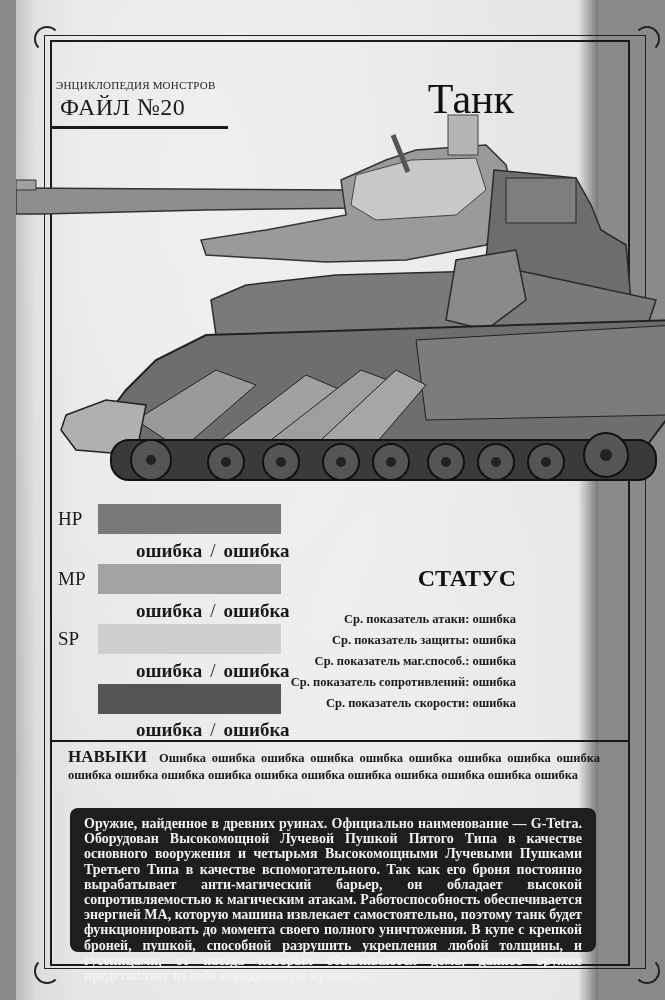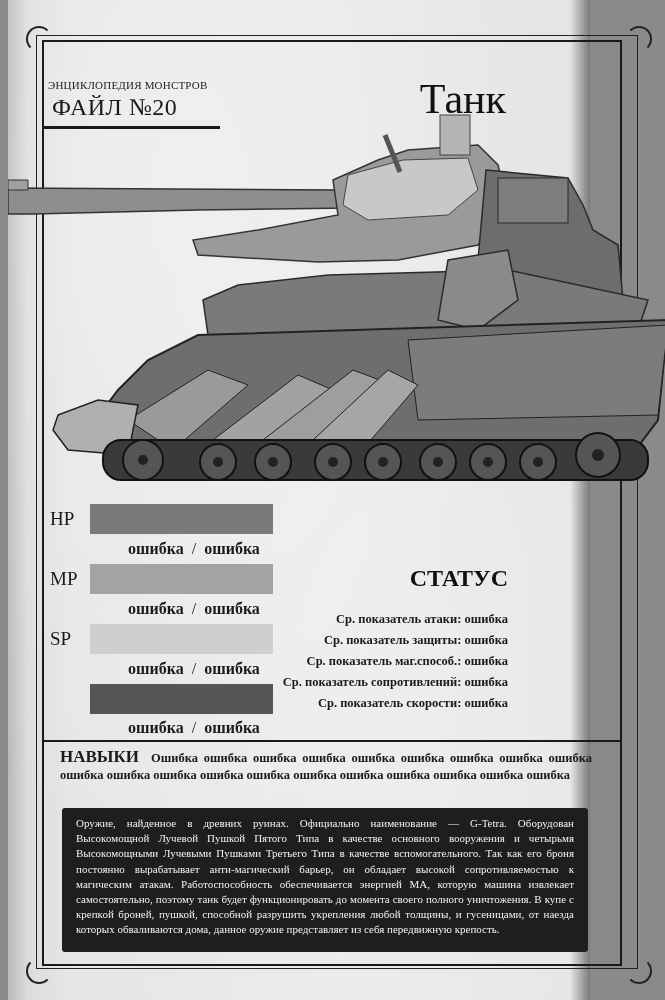--- a/index.html
+++ b/index.html
@@ -1,17 +1,17 @@
 <!DOCTYPE html>
 <html><head>
 <meta charset="utf-8">
 <style>
   html,body{margin:0;padding:0;}
   body{width:665px;height:1000px;overflow:hidden;background:#8a8a8a;font-family:"Liberation Serif","DejaVu Serif",serif;}
-  .page{position:absolute;left:8px;top:0;width:582px;height:1000px;
+  .page{position:absolute;left:16px;top:0;width:582px;height:1000px;
     background:
       radial-gradient(ellipse at 30% 20%, rgba(255,255,255,0.35), rgba(255,255,255,0) 60%),
       radial-gradient(ellipse at 70% 70%, rgba(255,255,255,0.25), rgba(255,255,255,0) 60%),
       linear-gradient(90deg,#b9b9b9 0px,#dcdcdc 20px,#e6e6e6 60px,#e9e9e9 330px,#e4e4e4 600px,#cfcfcf 640px,#9c9c9c 665px);}
   .torn-right{position:absolute;right:0;top:0;width:20px;height:1000px;background:linear-gradient(90deg,rgba(0,0,0,0),#7a7a7a);}
   .frame-outer{position:absolute;left:28px;top:35px;width:600px;height:932px;border:1px solid #222;}
   .frame-inner{position:absolute;left:34px;top:40px;width:576px;height:922px;border:2px solid #1a1a1a;}
   .corner{position:absolute;width:22px;height:22px;border:2px solid #222;border-radius:50%;}
   .corner.tl{left:18px;top:26px;border-right-color:transparent;border-bottom-color:transparent;}
   .corner.tr{left:618px;top:26px;border-left-color:transparent;border-bottom-color:transparent;}
@@ -20,31 +20,31 @@
 
   .enc-label{position:absolute;left:40px;top:79px;font-size:11px;color:#222;letter-spacing:0.2px;}
   .file-no{position:absolute;left:44px;top:94px;font-size:24px;font-weight:normal;color:#1a1a1a;letter-spacing:0.5px;}
   .file-rule{position:absolute;left:34px;top:126px;width:178px;height:3px;background:#1a1a1a;}
   .monster-name{position:absolute;right:84px;top:75px;font-size:42px;color:#111;font-family:"Liberation Serif",serif;}
 
   .tank{position:absolute;left:0;top:110px;width:665px;height:380px;}
 
   .stat-row-label{position:absolute;left:42px;font-size:19px;font-weight:normal;color:#1a1a1a;}
   .bar{position:absolute;left:82px;width:183px;height:30px;}
-  .bar-val{position:absolute;left:120px;font-size:16px;font-weight:bold;color:#1a1a1a;word-spacing:2px;text-align:center;}
+  .bar-val{position:absolute;left:120px;font-size:19px;font-weight:bold;color:#1a1a1a;word-spacing:2px;text-align:center;}
   .slash{display:inline-block;margin:0 8px;font-weight:normal;}
 
   .status-title{position:absolute;right:82px;top:565px;font-size:24px;font-weight:bold;color:#111;}
   .status-line{position:absolute;right:82px;font-size:12.5px;font-weight:bold;color:#1a1a1a;white-space:nowrap;}
 
   .divider{position:absolute;left:34px;top:740px;width:578px;height:2px;background:#1a1a1a;}
   .skills{position:absolute;left:52px;top:748px;width:532px;font-size:12.5px;font-weight:bold;color:#1a1a1a;line-height:17px;text-align:justify;}
   .skills-title{font-size:17px;margin-right:12px;}
 
-  .desc{position:absolute;left:54px;top:808px;width:526px;height:144px;background:#1e1e1e;border-radius:3px;padding:8px 14px 0 14px;box-sizing:border-box;color:#f2f2f2;font-size:11px;font-weight:normal;line-height:15.2px;text-align:justify;}
+  .desc{position:absolute;left:54px;top:808px;width:526px;height:144px;background:#1e1e1e;border-radius:8px;padding:8px 14px 0 14px;box-sizing:border-box;color:#f2f2f2;font-size:14px;font-weight:bold;line-height:15.2px;text-align:justify;}
 </style>
 </head>
 <body>
 
 <div class="page">
   <div class="torn-right"></div>
   <div class="frame-outer"></div>
   <div class="frame-inner"></div>
   <div class="corner tl"></div>
   <div class="corner tr"></div>

